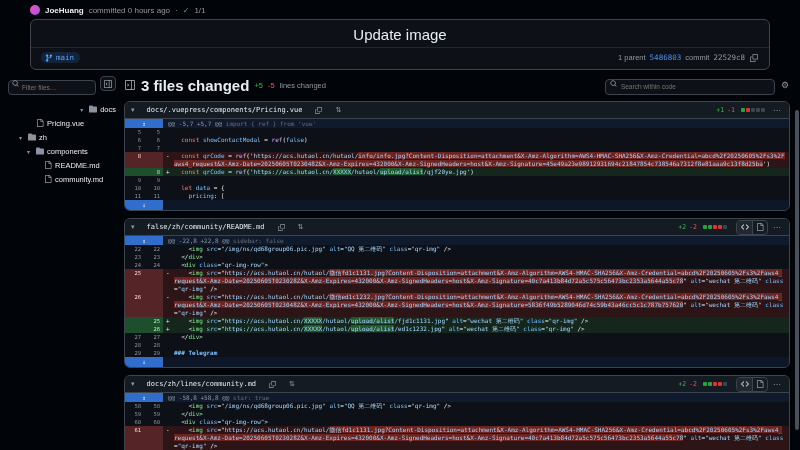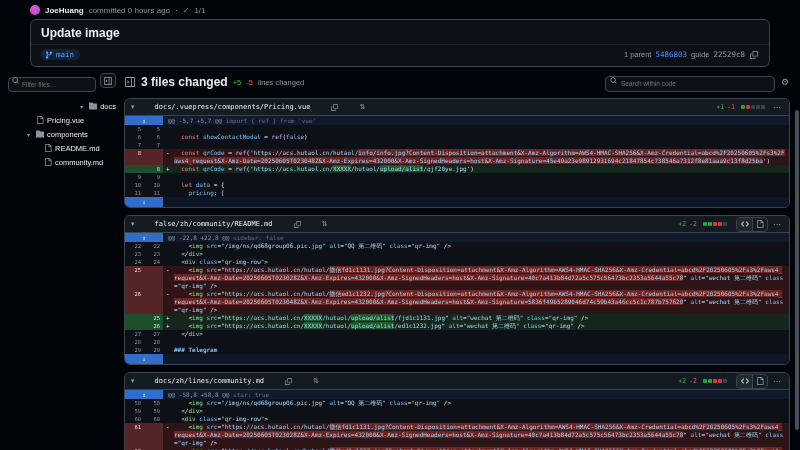--- a/index.html
+++ b/index.html
@@ -6,21 +6,21 @@
   html,body { width:800px; height:450px; overflow:hidden; }
   body { background:#010409; color:#e6edf3; font-family:"Liberation Sans",sans-serif; position:relative; }
 
   
   .top { display:flex; align-items:flex-end; gap:5px; padding:5px 30px 4px 30px; font-size:8px; color:#9198a1; }
   .avatar { width:10px; height:10px; border-radius:50%; background:linear-gradient(135deg,#e85aad,#b24bf3); flex:none; }
   .uname { color:#e6edf3; font-weight:bold; }
   .check { color:#3fb950; font-size:8px; }
 
   .commit-box { margin:0 30px; border:1px solid #3d444d; border-radius:6px; background:#0d1117; }
-  .cb-title { padding:6px 10px 4px 10px; font-size:12px; font-weight:bold; color:#e6edf3; border-bottom:1px solid #21262d; }
+  .cb-title { padding:6px 10px 4px 10px; font-size:15px; font-weight:normal; color:#e6edf3; border-bottom:1px solid #21262d;text-align:center; }
   .cb-meta { display:flex; align-items:center; padding:4px 10px 6px 10px; font-size:7.5px; color:#9198a1; }
   .branch-badge { display:inline-flex; align-items:center; gap:3px; background:rgba(56,139,253,0.15); color:#58a6ff; border-radius:8px; padding:1px 6px 1px 4px; font-size:7.5px; font-family:"DejaVu Sans Mono",monospace; }
   .cb-right { margin-left:auto; display:flex; align-items:center; gap:4px; }
   .hash { font-family:"DejaVu Sans Mono",monospace; color:#4493f8; }
   .hash2 { font-family:"DejaVu Sans Mono",monospace; color:#9198a1; }
   .icon-btn { background:none; border:none; color:#9198a1; cursor:pointer; display:inline-flex; align-items:center; padding:1px; }
 
   
   .content { display:flex; gap:8px; padding:6px 10px 0 8px; }
   .sidebar { width:108px; flex:none; }
@@ -29,31 +29,31 @@
   .filter-wrap svg { position:absolute; left:4px; top:4px; }
   .filter-input { width:100%; height:15px; background:#0d1117; border:1px solid #3d444d; border-radius:4px; color:#9198a1; font-size:6.5px; padding:0 3px 0 13px; outline:none; }
   .sq-btn { width:16px; height:15px; background:#0d1117; border:1px solid #3d444d; border-radius:4px; display:inline-flex; align-items:center; justify-content:center; cursor:pointer; flex:none; }
   .tree { margin-top:7px; font-size:7.5px; }
   .tree-row { display:flex; align-items:center; gap:3px; height:14px; color:#e6edf3; cursor:pointer; border-radius:3px; white-space:nowrap; overflow:hidden; }
   .chev { color:#8b949e; font-size:6px; width:6px; flex:none; }
   .spacer { width:6px; flex:none; }
 
   .main { flex:1; min-width:0; }
   .toolbar { display:flex; align-items:center; gap:5px; height:18px; }
-  .tb-title { font-size:12px; font-weight:bold; color:#e6edf3; }
+  .tb-title { font-size:15px; font-weight:bold; color:#e6edf3; }
   .tb-stat { font-size:7.5px; }
   .green { color:#3fb950; } .red { color:#f85149; } .gray { color:#9198a1; }
   .tb-right { margin-left:auto; display:flex; align-items:center; gap:5px; }
   .search-wrap { position:relative; }
   .search-wrap svg { position:absolute; left:5px; top:4.5px; }
   .search-input { width:170px; height:16px; background:#0d1117; border:1px solid #3d444d; border-radius:4px; color:#9198a1; font-size:6.5px; padding:0 4px 0 15px; outline:none; }
 
   
   .file-card { border:1px solid #3d444d; border-radius:6px; background:#0d1117; margin-top:7px; overflow:hidden; }
-  .fc-header { height:17px; background:#151b23; border-bottom:1px solid #3d444d; display:flex; align-items:center; gap:20px; padding:0 6px; }
+  .fc-header { height:17px; background:#151b23; border-bottom:1px solid #3d444d; display:flex; align-items:center; gap:12px; padding:0 6px; }
   .fc-chev { color:#9198a1; font-size:7px; cursor:pointer; }
   .fc-path { font-family:"DejaVu Sans Mono",monospace; font-size:7px; color:#e6edf3; }
   .fc-right { margin-left:auto; display:flex; align-items:center; gap:3px; }
   .fc-adds { font-size:6.5px; color:#3fb950; font-family:"DejaVu Sans Mono",monospace; }
   .fc-dels { font-size:6.5px; color:#f85149; font-family:"DejaVu Sans Mono",monospace; }
   .blocks { display:flex; gap:1px; margin:0 3px; }
   .blk { width:4px; height:4px; border-radius:1px; }
   .blk.g { background:#2ea043; } .blk.r { background:#da3633; } .blk.n { background:#3d444d; }
   .toggle-group { display:flex; border:1px solid #3d444d; border-radius:4px; overflow:hidden; margin-left:3px; }
   .toggle-btn { width:15px; height:13px; display:flex; align-items:center; justify-content:center; background:transparent; border:none; cursor:pointer; }
@@ -98,21 +98,21 @@
   <div class="cb-meta">
     <span class="branch-badge">
       <svg width="8" height="8" viewBox="0 0 16 16">
           <path fill="#58a6ff" d="M9.5 3.25a2.25 2.25 0 1 1 3 2.122V6A2.5 2.5 0 0 1 10 8.5H6a1 1 0 0 0-1 1v1.128a2.251 2.251 0 1 1-1.5 0V5.372a2.25 2.25 0 1 1 1.5 0v1.836A2.49 2.49 0 0 1 6 7h4a1 1 0 0 0 1-1v-.628A2.25 2.25 0 0 1 9.5 3.25Z"></path>
         </svg>
       <span>main</span>
     </span>
     <span class="cb-right">
       <span>1 parent</span>
       <span class="hash">5486803</span>
-      <span>guide</span>
+      <span>commit</span>
       <span class="hash2">22529c8</span>
       <button class="icon-btn">
         <svg width="8" height="8" viewBox="0 0 16 16">
             <path fill="#9198a1" d="M0 6.75C0 5.784.784 5 1.75 5h1.5a.75.75 0 0 1 0 1.5h-1.5a.25.25 0 0 0-.25.25v7.5c0 .138.112.25.25.25h7.5a.25.25 0 0 0 .25-.25v-1.5a.75.75 0 0 1 1.5 0v1.5A1.75 1.75 0 0 1 9.25 16h-7.5A1.75 1.75 0 0 1 0 14.25Z"></path>
             <path fill="#9198a1" d="M5 1.75C5 .784 5.784 0 6.75 0h7.5C15.216 0 16 .784 16 1.75v7.5A1.75 1.75 0 0 1 14.25 11h-7.5A1.75 1.75 0 0 1 5 9.25Zm1.75-.25a.25.25 0 0 0-.25.25v7.5c0 .138.112.25.25.25h7.5a.25.25 0 0 0 .25-.25v-7.5a.25.25 0 0 0-.25-.25Z"></path>
           </svg>
       </button>
     </span>
   </div>
 </div>
@@ -141,20 +141,27 @@
             <path fill="#8b949e" d="M1.75 1h4.1c.55 0 1.07.26 1.4.7l.9 1.2a.25.25 0 0 0 .2.1h5.9c.97 0 1.75.78 1.75 1.75v8.5A1.75 1.75 0 0 1 14.25 15H1.75A1.75 1.75 0 0 1 0 13.25V2.75C0 1.78.78 1 1.75 1Z"></path>
           </svg>
           <span>docs</span>
         </div>
         <div class="tree-row" style="padding-left: 19px;">
           <span class="spacer"></span>
           <svg width="8" height="8" viewBox="0 0 16 16">
             <path fill="#8b949e" d="M2 1.75C2 .78 2.78 0 3.75 0h6.6c.46 0 .9.18 1.23.51l2.9 2.91c.33.33.52.77.52 1.24v9.59A1.75 1.75 0 0 1 13.25 16h-9.5A1.75 1.75 0 0 1 2 14.25ZM3.75 1.5a.25.25 0 0 0-.25.25v12.5c0 .14.11.25.25.25h9.5a.25.25 0 0 0 .25-.25V6h-2.75A1.75 1.75 0 0 1 9 4.25V1.5Zm6.75.06V4.25c0 .14.11.25.25.25h2.69Z"></path>
           </svg>
           <span>Pricing.vue</span>
+        </div>
+        <div class="tree-row" style="padding-left: 11px;">
+          <span class="chev">▾</span>
+          <svg width="8" height="8" viewBox="0 0 16 16">
+            <path fill="#8b949e" d="M1.75 1h4.1c.55 0 1.07.26 1.4.7l.9 1.2a.25.25 0 0 0 .2.1h5.9c.97 0 1.75.78 1.75 1.75v8.5A1.75 1.75 0 0 1 14.25 15H1.75A1.75 1.75 0 0 1 0 13.25V2.75C0 1.78.78 1 1.75 1Z"></path>
+          </svg>
+          <span>zh</span>
         </div>
         <div class="tree-row" style="padding-left: 19px;">
           <span class="chev">▾</span>
           <svg width="8" height="8" viewBox="0 0 16 16">
             <path fill="#8b949e" d="M1.75 1h4.1c.55 0 1.07.26 1.4.7l.9 1.2a.25.25 0 0 0 .2.1h5.9c.97 0 1.75.78 1.75 1.75v8.5A1.75 1.75 0 0 1 14.25 15H1.75A1.75 1.75 0 0 1 0 13.25V2.75C0 1.78.78 1 1.75 1Z"></path>
           </svg>
           <span>components</span>
         </div>
         <div class="tree-row" style="padding-left: 27px;">
           <span class="spacer"></span>

